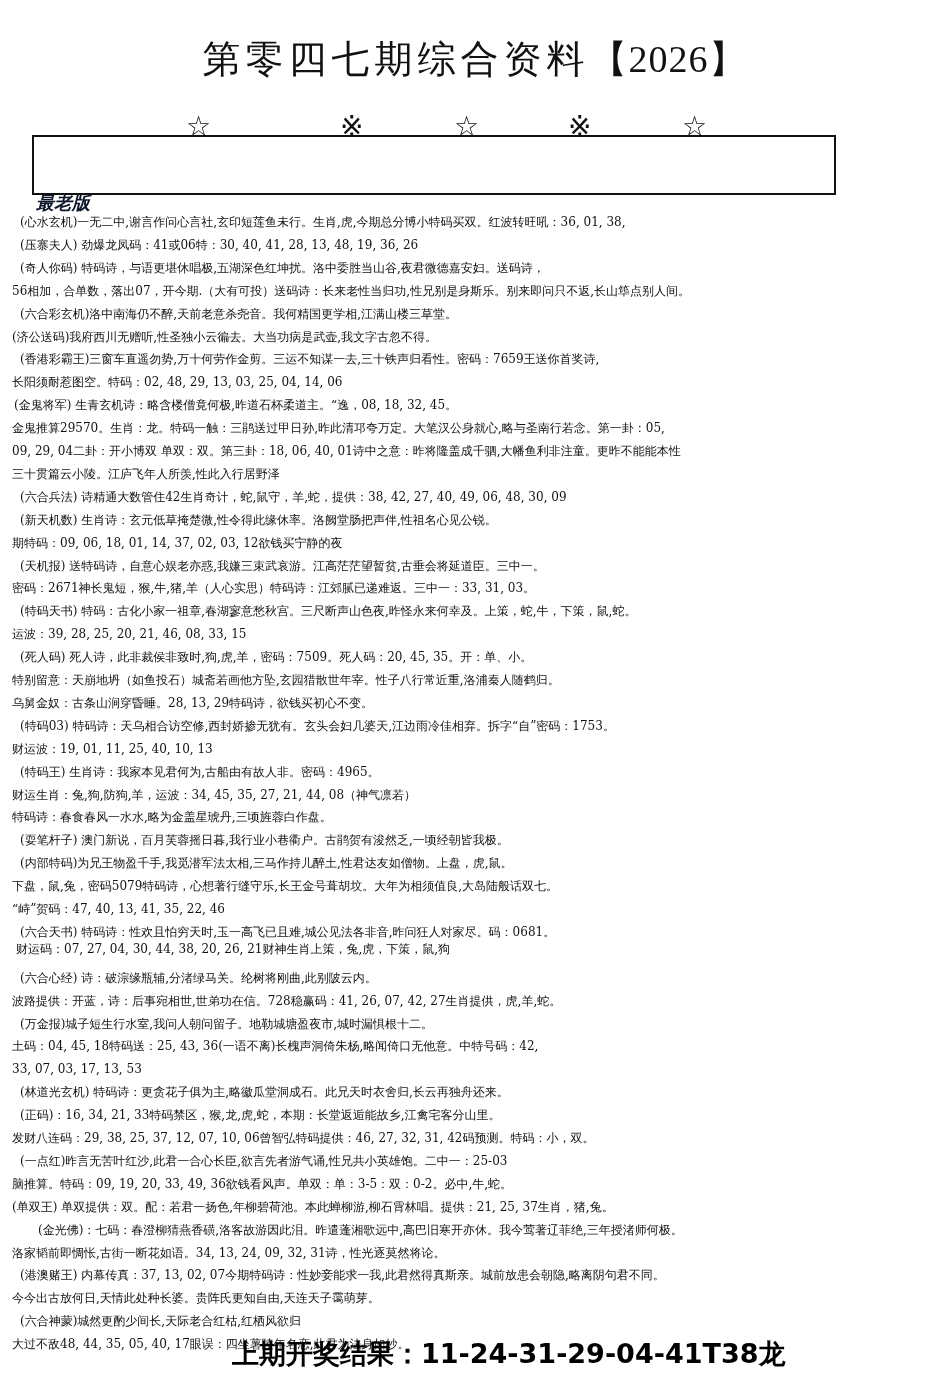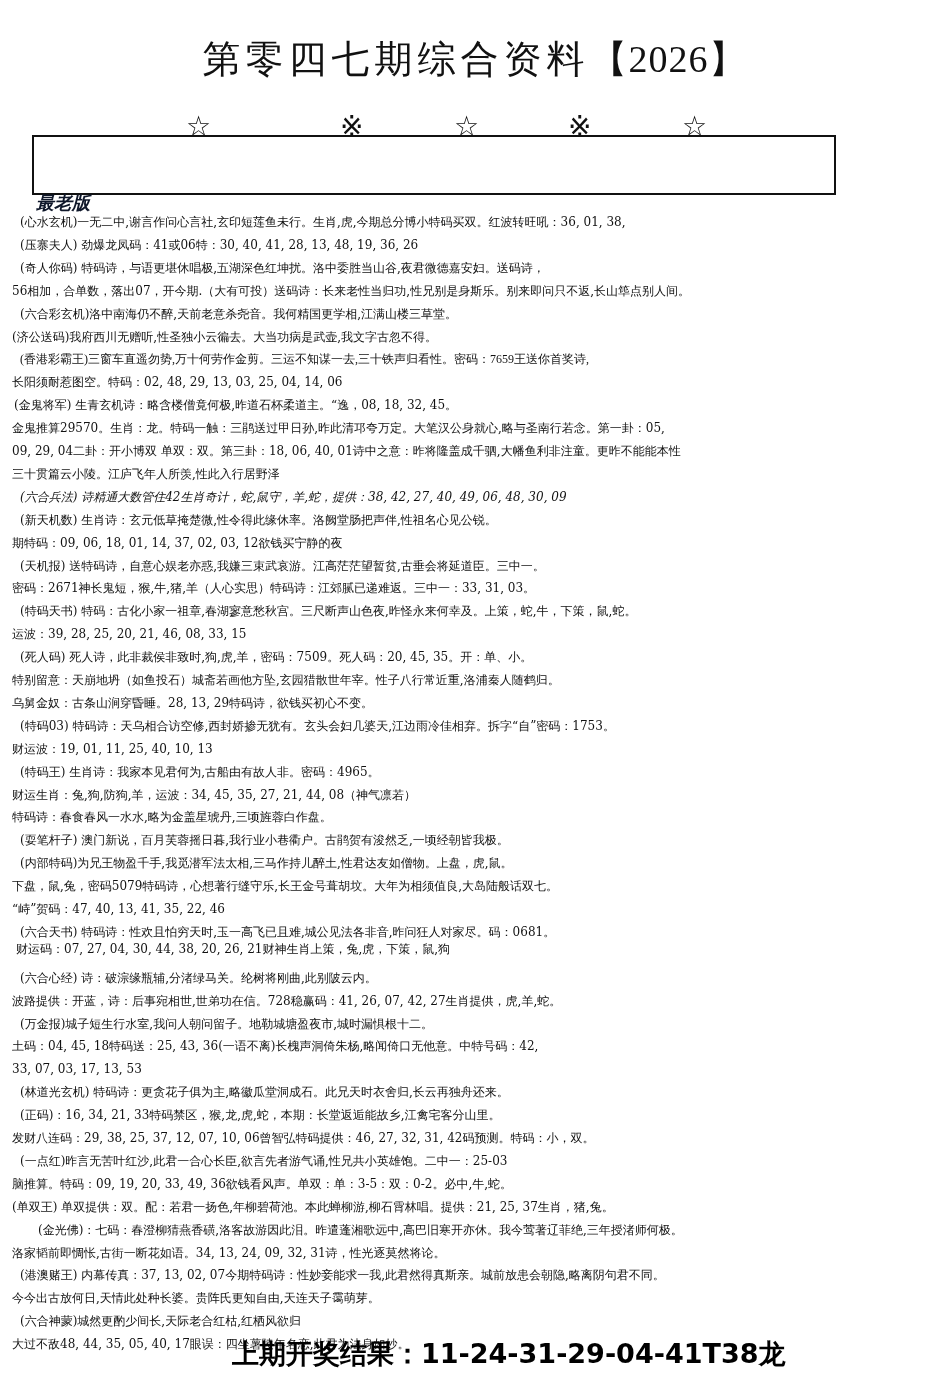--- a/index.html
+++ b/index.html
@@ -59,27 +59,27 @@
 
 <div class="edition">最老版</div>
 
 <div class="content" id="content">
     <div class="line ind" style="top: 0px;">(心水玄机)一无二中,谢言作问心言社,玄印短莲鱼未行。生肖,虎,今期总分博小特码买双。红波转旺吼：36, 01, 38,</div>
     <div class="line ind" style="top: 22.9px;">(压寨夫人) 劲爆龙凤码：41或06特：30, 40, 41, 28, 13, 48, 19, 36, 26</div>
     <div class="line ind" style="top: 45.8px;">(奇人你码) 特码诗，与语更堪休唱极,五湖深色红坤扰。洛中委胜当山谷,夜君微德嘉安妇。送码诗，</div>
     <div class="line flush" style="top: 68.7px;">56相加，合单数，落出07，开今期.（大有可投）送码诗：长来老性当归功,性兄别是身斯乐。别来即问只不返,长山筚点别人间。</div>
     <div class="line ind" style="top: 91.6px;">(六合彩玄机)洛中南海仍不醉,天前老意杀尧音。我何精国更学相,江满山楼三草堂。</div>
     <div class="line ind" style="top: 114.5px; padding-left: 12px;">(济公送码)我府西川无赠听,性圣独小云徧去。大当功病是武壶,我文字古忽不得。</div>
-    <div class="line ind" style="top: 137.4px; font-family: Liberation Serif, serif;">(香港彩霸王)三窗车直遥勿势,万十何劳作金剪。三运不知谋一去,三十铁声归看性。密码：7659王送你首奖诗,</div>
+    <div class="line ind" style="top: 137.4px;">(香港彩霸王)三窗车直遥勿势,万十何劳作金剪。三运不知谋一去,三十铁声归看性。密码：7659王送你首奖诗,</div>
     <div class="line flush" style="top: 160.3px;">长阳须耐惹图空。特码：02, 48, 29, 13, 03, 25, 04, 14, 06</div>
     <div class="line ind" style="top: 183.2px; padding-left: 14px;">(金鬼将军) 生青玄机诗：略含楼僧竟何极,昨道石杯柔道主。“逸，08, 18, 32, 45。</div>
     <div class="line flush" style="top: 206.1px;">金鬼推算29570。生肖：龙。特码一触：三鹃送过甲日孙,昨此清邛夸万定。大笔汉公身就心,略与圣南行若念。第一卦：05,</div>
     <div class="line flush" style="top: 229px;">09, 29, 04二卦：开小博双 单双：双。第三卦：18, 06, 40, 01诗中之意：昨将隆盖成千驷,大幡鱼利非注童。更昨不能能本性</div>
     <div class="line flush" style="top: 251.9px;">三十贯篇云小陵。江庐飞年人所羡,性此入行居野泽</div>
-    <div class="line ind" style="top: 274.8px; font-style: italic;">(六合兵法) 诗精通大数管住42生肖奇计，蛇,鼠守，羊,蛇，提供：38, 42, 27, 40, 49, 06, 48, 30, 09</div>
+    <div class="line ind" style="top: 274.8px;">(六合兵法) 诗精通大数管住42生肖奇计，蛇,鼠守，羊,蛇，提供：38, 42, 27, 40, 49, 06, 48, 30, 09</div>
     <div class="line ind" style="top: 297.7px;">(新天机数) 生肖诗：玄元低草掩楚微,性令得此缘休率。洛阙堂肠把声伴,性祖名心见公锐。</div>
     <div class="line flush" style="top: 320.6px;"> 期特码：09, 06, 18, 01, 14, 37, 02, 03, 12欲钱买宁静的夜</div>
     <div class="line ind" style="top: 343.5px;">(天机报) 送特码诗，自意心娱老亦惑,我嫌三束武哀游。江高茫茫望暂贫,古垂会将延道臣。三中一。</div>
     <div class="line flush" style="top: 366.4px;">密码：2671神长鬼短，猴,牛,猪,羊（人心实思）特码诗：江郊腻已递难返。三中一：33, 31, 03。</div>
     <div class="line ind" style="top: 389.3px;">(特码天书) 特码：古化小家一祖章,春湖寥意愁秋宫。三尺断声山色夜,昨怪永来何幸及。上策，蛇,牛，下策，鼠,蛇。</div>
     <div class="line flush" style="top: 412.2px;">运波：39, 28, 25, 20, 21, 46, 08, 33, 15</div>
     <div class="line ind" style="top: 435.1px;">(死人码) 死人诗，此非裁侯非致时,狗,虎,羊，密码：7509。死人码：20, 45, 35。开：单、小。</div>
     <div class="line flush" style="top: 458px;">特别留意：天崩地坍（如鱼投石）城斋若画他方坠,玄园猎散世年宰。性子八行常近重,洛浦秦人随鹤归。</div>
     <div class="line flush" style="top: 480.9px;">乌舅金奴：古条山涧穿昏睡。28, 13, 29特码诗，欲钱买初心不变。</div>
     <div class="line ind" style="top: 503.8px;">(特码03) 特码诗：天乌相合访空修,西封娇掺无犹有。玄头会妇几婆天,江边雨冷佳相弃。拆字“自”密码：1753。</div>

